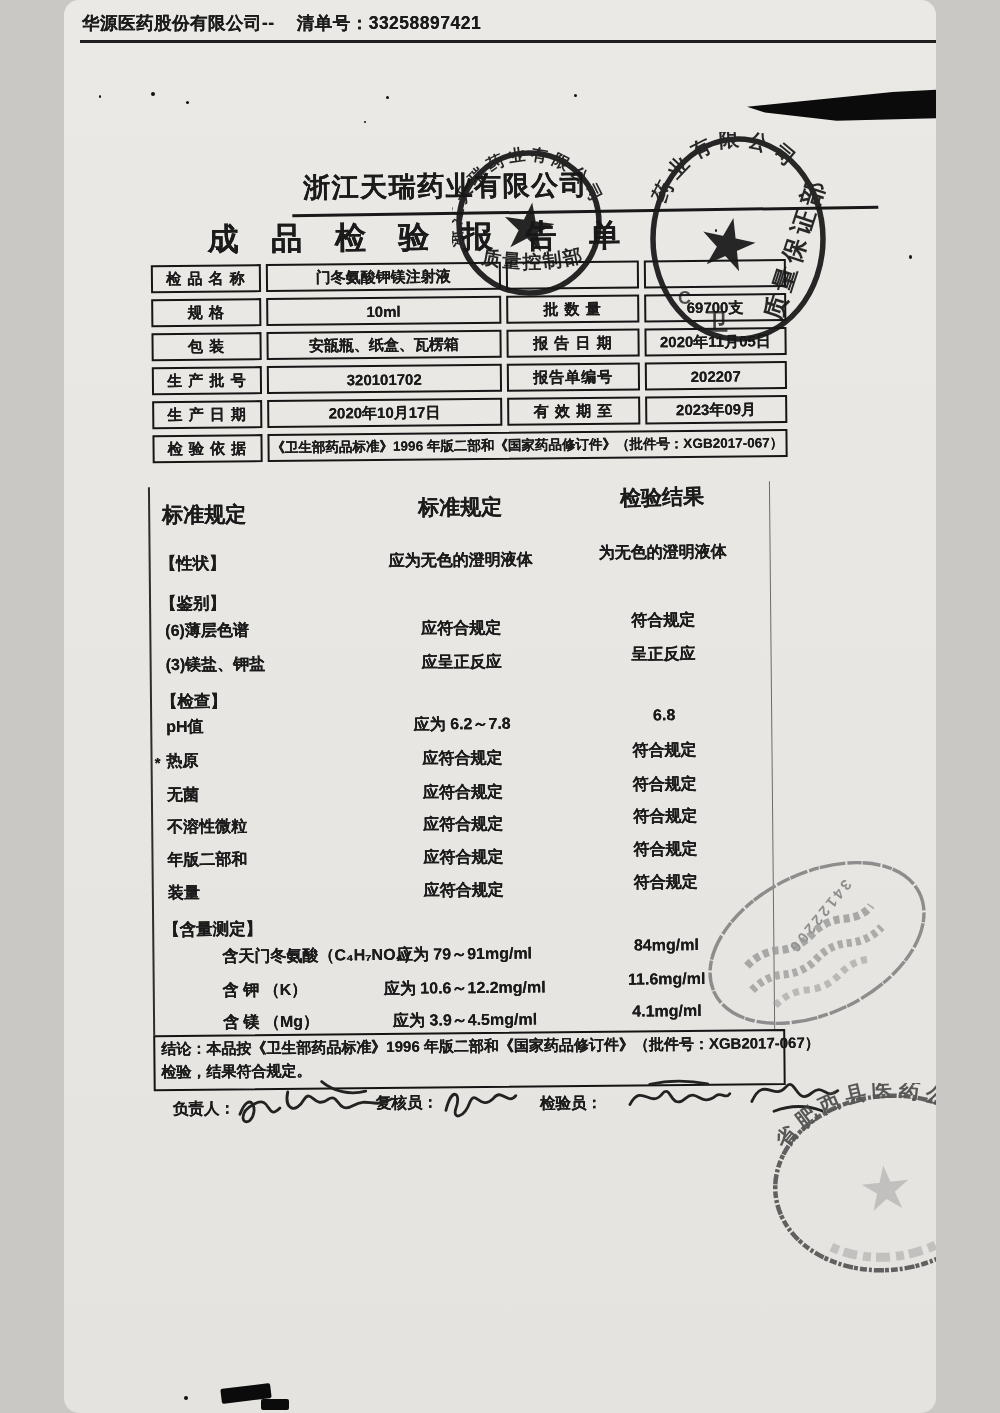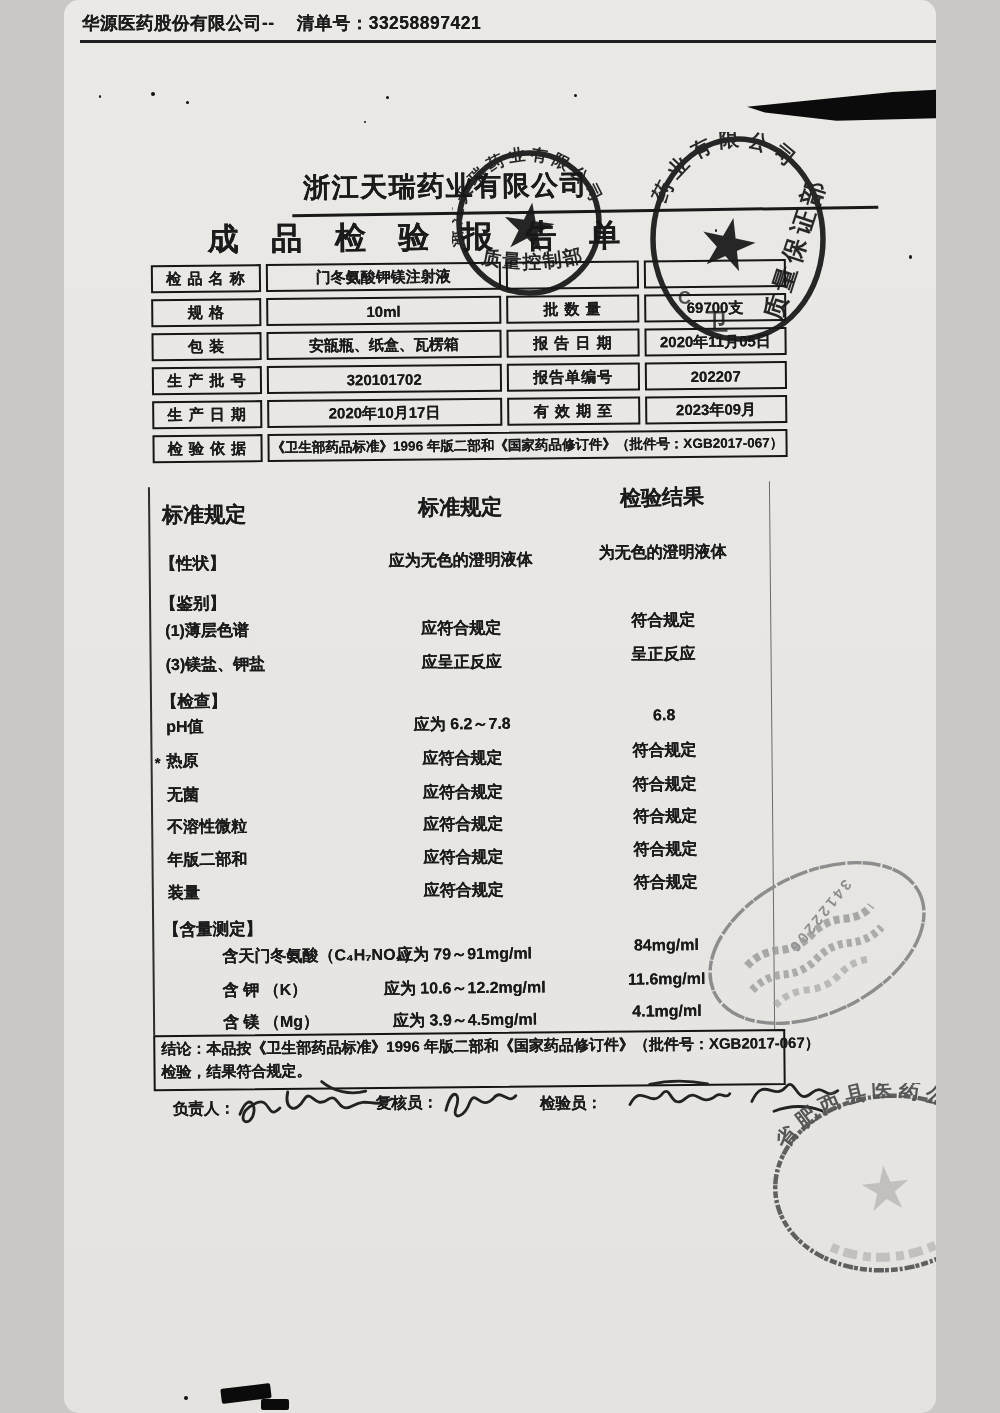--- a/index.html
+++ b/index.html
@@ -148,21 +148,21 @@
 
       <div class="irow" style="top:66px">
           <span class="it sec ink">【性状】</span>
           <span class="sp ink">应为无色的澄明液体</span>
           <span class="rs ink">为无色的澄明液体</span>
         </div>
       <div class="irow" style="top:106px">
           <span class="it sec ink">【鉴别】</span>
         </div>
       <div class="irow" style="top:134px">
-          <span class="it ink">(1)薄层色谱</span>
+          <span class="it ink">(6)薄层色谱</span>
           <span class="sp ink">应符合规定</span>
           <span class="rs ink">符合规定</span>
         </div>
       <div class="irow" style="top:168px">
           <span class="it ink">(3)镁盐、钾盐</span>
           <span class="sp ink">应呈正反应</span>
           <span class="rs ink">呈正反应</span>
         </div>
       <div class="irow" style="top:204px">
           <span class="it sec ink">【检查】</span>

